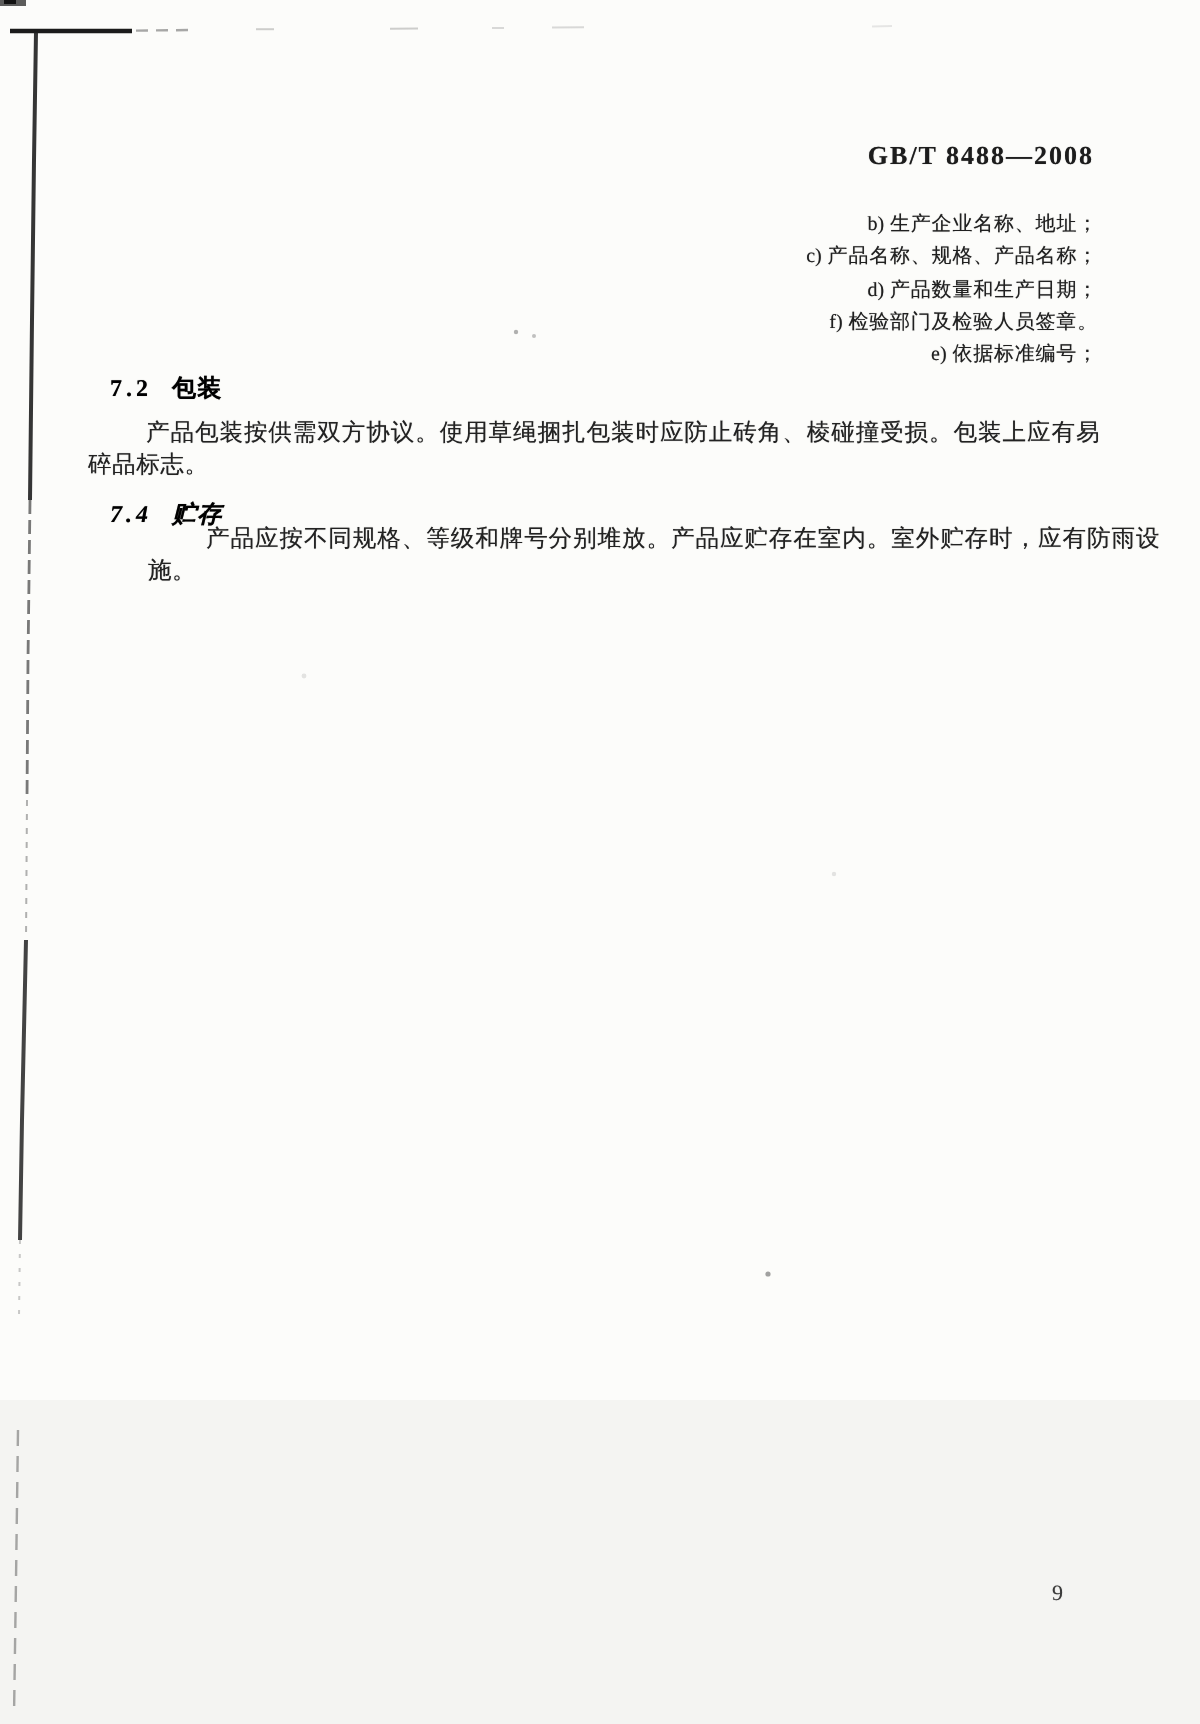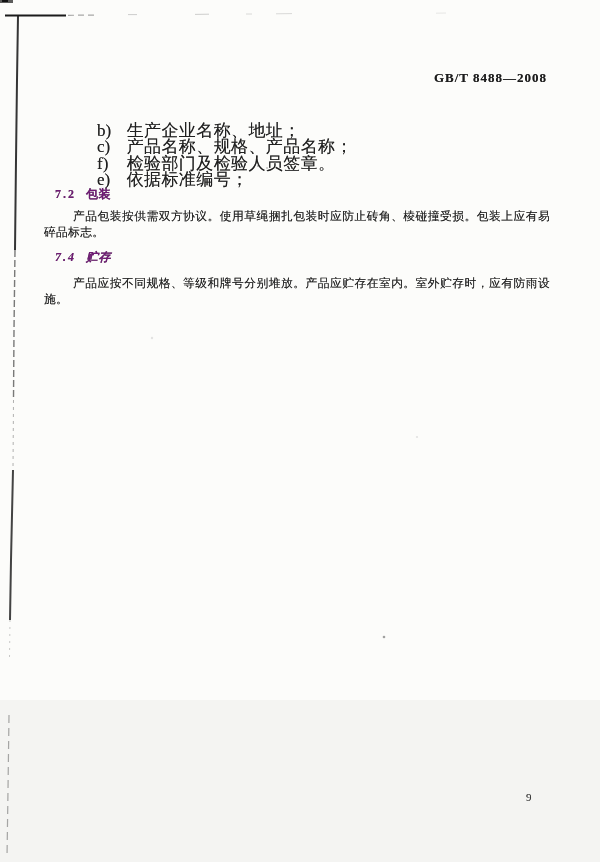--- a/index.html
+++ b/index.html
@@ -15,34 +15,34 @@
   }
   .artifacts{position:absolute;left:0;top:0;width:600px;height:862px;pointer-events:none;}
   .header-code{
     position:absolute;top:70px;right:53px;
     font-weight:bold;font-size:13px;letter-spacing:1px;color:#1c1c1c;
     text-shadow:0 0 0.4px rgba(0,0,0,.55);
     white-space:nowrap;
   }
   .marking-list{
     position:absolute;top:105px;left:79px;width:470px;
-    list-style:none;margin:18px;padding:0;
-    font-size:17px;color:#202020;
+    list-style:none;margin:0;padding:0;
+    font-size:10px;color:#202020;text-align:right;
   }
   .marking-list li{
     height:16.3px;line-height:16.3px;white-space:nowrap;
     text-shadow:0 0 0.4px rgba(0,0,0,.5);
     letter-spacing:0.4px;
   }
   .marking-list .marker{
     display:inline-block;width:25px;letter-spacing:0;
   }
   .sec-heading{
     position:absolute;left:55px;
-    font-size:12px;font-weight:bold;color:#701a75;
+    font-size:12px;font-weight:bold;color:#000000;
     letter-spacing:0.6px;white-space:nowrap;
     text-shadow:0 0 0.4px rgba(0,0,0,.55);
   }
   .sec-heading .sec-num{display:inline-block;margin-right:10px;letter-spacing:2px;}
   .body-para{
     position:absolute;left:44px;width:506px;margin:0;
     font-size:11.8px;line-height:15.8px;color:#222;
     letter-spacing:0.25px;text-indent:29px;
     text-shadow:0 0 0.4px rgba(0,0,0,.5);
     text-align:justify;
@@ -56,21 +56,21 @@
   .inline-clause .sec-num{font-weight:bold;display:inline-block;margin-right:9px;letter-spacing:2px;}
   .page-number{
     position:absolute;top:791px;left:526px;
     font-size:11px;color:#3a3a3a;
     text-shadow:0 0 0.5px rgba(0,0,0,.35);
   }
   .pos-s1{top:186px;}
   .pos-p1{top:209px;}
   .pos-s2{top:232px;}
   .pos-s3{top:249px;font-style:italic;}
-  .pos-p3{top:276px;}
+  .pos-p3{top:262px;margin-left:30px;}
 </style>
 </head>
 <body>
 
 <div class="page">
 
   <svg class="artifacts" width="600" height="862" viewBox="0 0 600 862" xmlns="http://www.w3.org/2000/svg">
     <rect x="0" y="0" width="13" height="3" fill="#333" opacity="0.8"></rect>
     <rect x="2" y="0" width="6" height="2" fill="#111"></rect>
     <line x1="5" y1="15.5" x2="66" y2="15.5" stroke="#1b1b1b" stroke-width="2.2"></line>
@@ -98,20 +98,24 @@
   <ul class="marking-list">
     <li>
       <span class="marker">b)</span>
       <span>生产企业名称、地址；</span>
     </li>
     <li>
       <span class="marker">c)</span>
       <span>产品名称、规格、产品名称；</span>
     </li>
     <li>
+      <span class="marker">d)</span>
+      <span>产品数量和生产日期；</span>
+    </li>
+    <li>
       <span class="marker">f)</span>
       <span>检验部门及检验人员签章。</span>
     </li>
     <li>
       <span class="marker">e)</span>
       <span>依据标准编号；</span>
     </li>
   </ul>
 
   <div class="sec-heading pos-s1">

